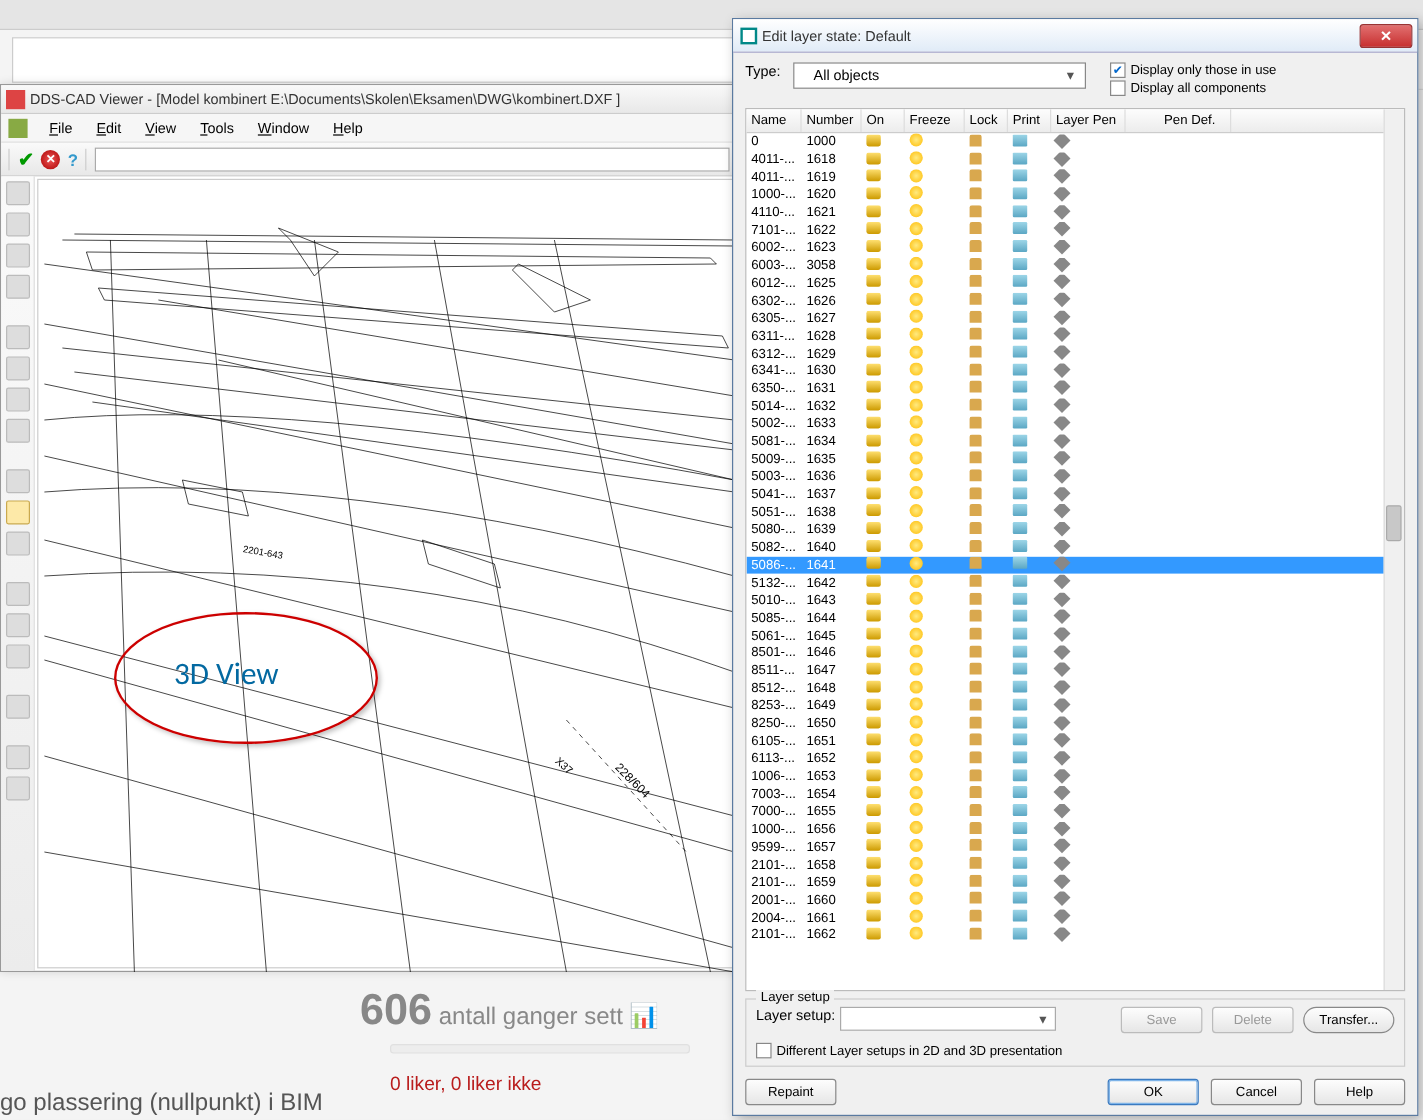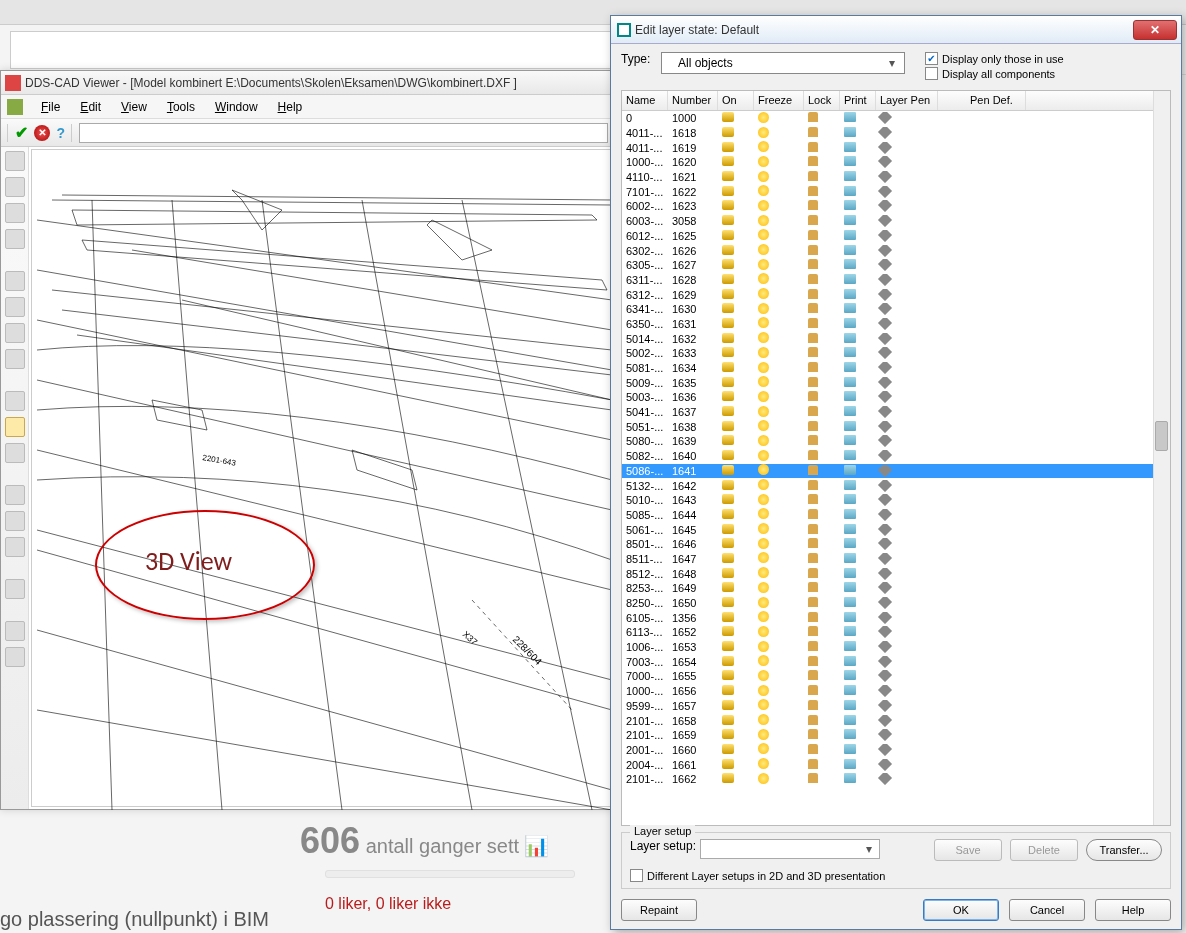--- a/index.html
+++ b/index.html
@@ -36,21 +36,21 @@
   
   .viewer-body { display:flex; height: calc(100% - 76px);}
   .side-tools { width: 28px; background: linear-gradient(#fafafa,#ececec); border-right:1px solid #ddd; display:flex; flex-direction:column; padding-top:4px; gap:6px; align-items:center;}
   .side-tools .tool { width:20px; height:20px; background:#ddd; border:1px solid #bbb; border-radius:2px;}
   .side-tools .tool.active { background:#fde9a8; border-color:#caa94e;}
   .side-tools .spacer { height:10px;}
   .canvas-wrap { flex:1; position:relative; background:#fff; border:1px solid #ccc; margin:2px;}
   .canvas-wrap svg { position:absolute; top:0; left:0;}
   
   
-  .annotation { position: absolute; color: #7f1d1d; font-size: 26px; font-family: Calibri, sans-serif; pointer-events:none;}
+  .annotation { position: absolute; color: #0369a1; font-size: 26px; font-family: Calibri, sans-serif; pointer-events:none;}
   .ellipse { position:absolute; border: 2px solid #c00; border-radius: 50%; box-shadow: 2px 2px 4px rgba(0,0,0,0.25);}
   
   
   .dialog { position: absolute; top: 15px; left: 610px; width: 572px; height: 915px; background: #f0f0f0; border: 1px solid #5a7aa0; box-shadow: 3px 3px 10px rgba(0,0,0,0.3);}
   .dlg-title { height: 28px; background: linear-gradient(#fff,#e0ebf7); display:flex; align-items:center; justify-content:space-between; padding-left:6px; border-bottom:1px solid #aac;}
   .dlg-title .title-text { font-size:12px; color:#333; display:flex; align-items:center; gap:4px;}
   .dlg-title .title-text .win-icon { width:14px; height:14px; border:2px solid #088; background:#fff;}
   .dlg-close { width:44px; height:20px; background: linear-gradient(#e27070,#c73030); color:#fff; display:flex; align-items:center; justify-content:center; border:1px solid #933; border-radius:3px; margin-right:4px; font-size:12px; font-weight:bold;}
   
   .dlg-body { padding: 8px 10px; height: calc(100% - 28px); display:flex; flex-direction:column;}
@@ -563,21 +563,21 @@
             <div class="gc c-num">1650</div>
             <div class="gc c-on"><span class="ic ic-on"></span></div>
             <div class="gc c-freeze"><span class="ic ic-freeze"></span></div>
             <div class="gc c-lock"><span class="ic ic-lock"></span></div>
             <div class="gc c-print"><span class="ic ic-print"></span></div>
             <div class="gc c-pen"><span class="ic ic-pen"></span></div>
             <div class="gc c-pendef"></div>
           </div>
           <div class="grid-row">
             <div class="gc c-name">6105-...</div>
-            <div class="gc c-num">1356</div>
+            <div class="gc c-num">1651</div>
             <div class="gc c-on"><span class="ic ic-on"></span></div>
             <div class="gc c-freeze"><span class="ic ic-freeze"></span></div>
             <div class="gc c-lock"><span class="ic ic-lock"></span></div>
             <div class="gc c-print"><span class="ic ic-print"></span></div>
             <div class="gc c-pen"><span class="ic ic-pen"></span></div>
             <div class="gc c-pendef"></div>
           </div>
           <div class="grid-row">
             <div class="gc c-name">6113-...</div>
             <div class="gc c-num">1652</div>

